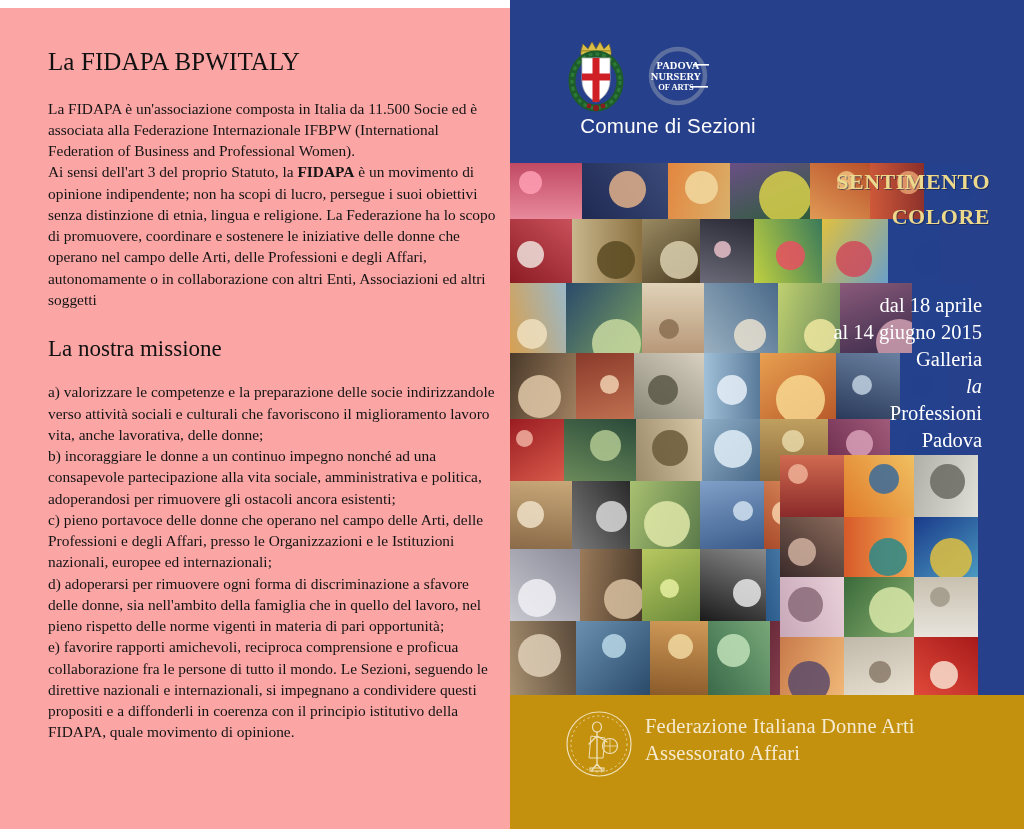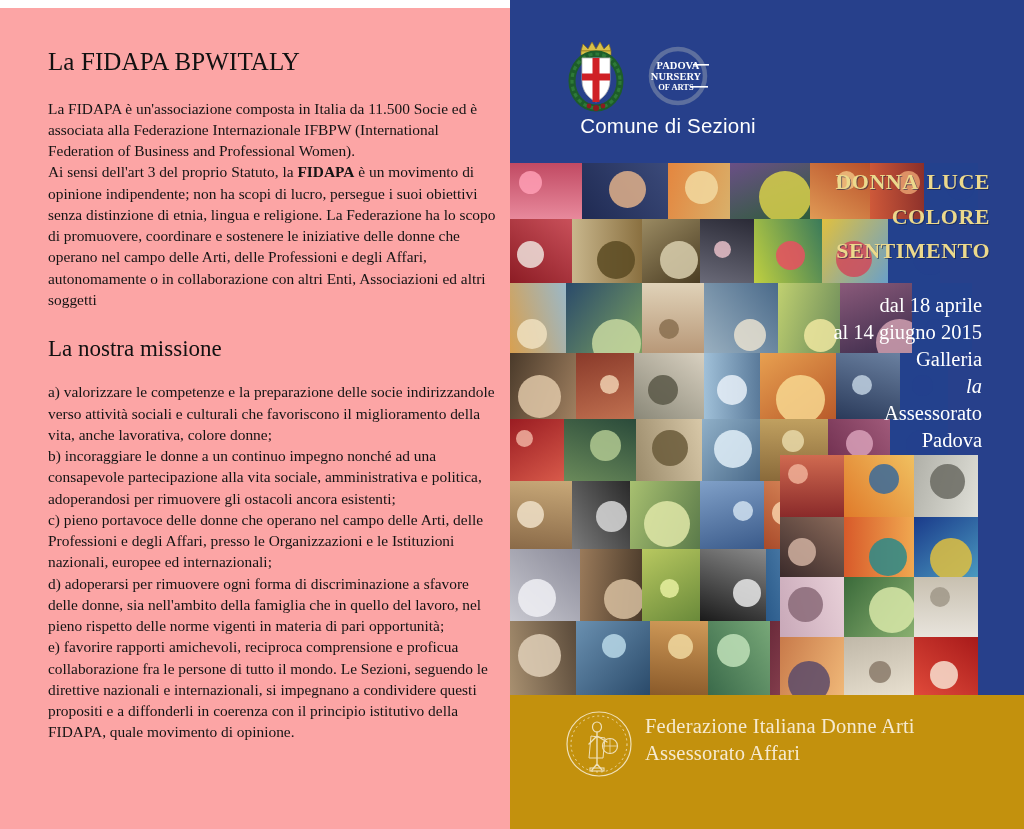--- a/index.html
+++ b/index.html
@@ -195,21 +195,21 @@
     <h1 class="heading-main">La FIDAPA BPWITALY</h1>
 
     <div class="body-block">
       <p>La FIDAPA è un'associazione composta in Italia da 11.500 Socie  ed è associata  alla Federazione Internazionale IFBPW (International Federation of Business and Professional Women).</p>
       <p><span>Ai sensi dell'art 3 del proprio Statuto, la </span><b>FIDAPA</b><span> è un movimento di opinione indipendente; non ha scopi di lucro, persegue i suoi obiettivi senza distinzione di etnia, lingua e religione. La Federazione ha lo scopo di promuovere, coordinare e sostenere le iniziative delle donne che operano nel campo delle Arti, delle Professioni e degli Affari, autonomamente o in collaborazione con altri Enti, Associazioni ed altri soggetti</span></p>
     </div>
 
     <h2 class="heading-sub">La nostra missione</h2>
 
     <div class="body-block mission-list">
-      <p>a) valorizzare le competenze e la preparazione delle socie indirizzandole verso attività sociali e culturali che favoriscono il miglioramento della vita, anche lavorativa, colore donne;</p>
+      <p>a) valorizzare le competenze e la preparazione delle socie indirizzandole verso attività sociali e culturali che favoriscono il miglioramento lavoro vita, anche lavorativa, delle donne;</p>
       <p>b) incoraggiare le donne a un continuo impegno nonché ad una consapevole partecipazione alla vita sociale, amministrativa e politica, adoperandosi per rimuovere gli ostacoli ancora esistenti;</p>
       <p>c) pieno portavoce delle donne che operano nel campo delle Arti, delle Professioni e degli Affari, presso le Organizzazioni e le Istituzioni nazionali, europee ed internazionali;</p>
       <p>d) adoperarsi per rimuovere ogni forma di discriminazione a sfavore delle donne, sia nell'ambito della famiglia che in quello del lavoro, nel pieno rispetto delle norme vigenti in materia di pari opportunità;</p>
       <p>e) favorire rapporti amichevoli, reciproca comprensione e proficua collaborazione fra le persone di tutto il mondo. Le Sezioni, seguendo le direttive nazionali e internazionali, si impegnano a condividere questi propositi e a diffonderli in coerenza con il principio istitutivo della FIDAPA, quale movimento di opinione.</p>
     </div>
 
   </div>
 
   <div class="poster">
 
@@ -472,30 +472,29 @@
           <div class="tile" style="width: 70px; height: 58px; background: linear-gradient(164deg, rgb(192, 184, 168) 0%, rgb(232, 224, 208) 100%);">
             <i style="width: 22px; height: 22px; left: 25px; top: 24px; background: rgb(138, 122, 106);"></i>
           </div>
           <div class="tile" style="width: 64px; height: 58px; background: linear-gradient(217deg, rgb(168, 26, 26) 0%, rgb(224, 74, 58) 100%);">
             <i style="width: 28px; height: 28px; left: 16px; top: 24px; background: rgb(248, 224, 208);"></i>
           </div>
         </div>
       </div>
 
     <div class="poster-title">
-      <span class="t-line t1">Donna luce</span>
+      <span class="t-line t3">sentimento</span>
       <span class="t-line t2">colore</span>
-      <span class="t-line t3">sentimento</span>
     </div>
 
     <div class="poster-dates">
       <span>dal 18 aprile</span>
       <span>al 14 giugno 2015</span>
       <span>Galleria</span>
-      <span><i class="ital">la</i><span>Assessorato</span></span>
+      <span><i class="ital">la</i><span>Professioni</span></span>
       <span>Padova</span>
     </div>
 
     <div class="footer">
       <svg class="fidapa-seal" viewBox="0 0 72 72">
         <circle cx="36" cy="36" r="32" fill="none" stroke="#efe0b8" stroke-width="1.2"></circle>
         <circle cx="36" cy="36" r="28" fill="none" stroke="#efe0b8" stroke-width="0.9" stroke-dasharray="2 3"></circle>
 
         <ellipse cx="34" cy="19" rx="4.5" ry="5" fill="none" stroke="#efe0b8" stroke-width="1.2"></ellipse>
         <path d="M34 24 L34 56 M34 28 L26 36 M34 28 L44 34 M34 56 L29 62 M34 56 L39 62" fill="none" stroke="#efe0b8" stroke-width="1.4" stroke-linecap="round"></path>

